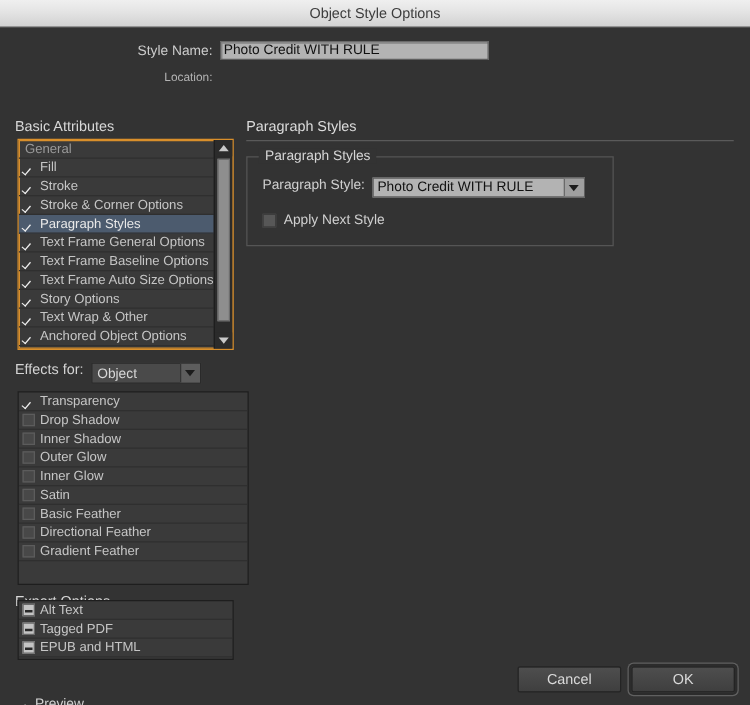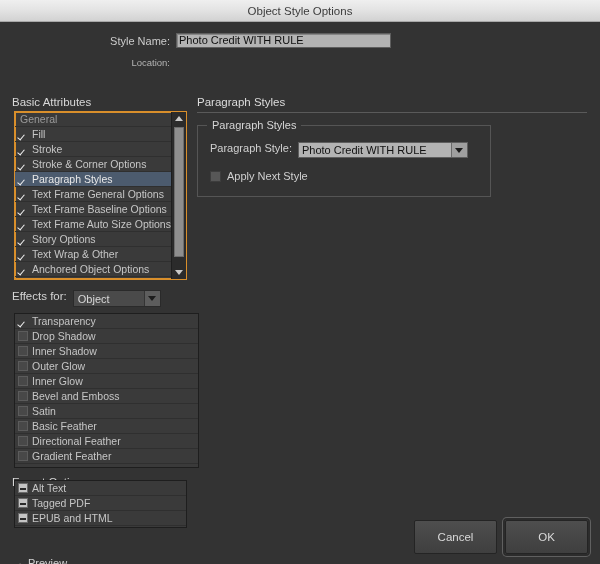--- a/index.html
+++ b/index.html
@@ -303,21 +303,21 @@
   }
 
   
   .buttons {
     position: absolute;
     right: 12px; bottom: 10px;
     display: flex;
     gap: 8px;
   }
   .btn {
-    width: 83px; height: 34px;
+    width: 83px; height: 21px;
     background: linear-gradient(to bottom, #4e4e4e, #3f3f3f);
     border: 1px solid #242424;
     border-radius: 2px;
     color: #dadada;
     font-family: "Liberation Sans", sans-serif;
     font-size: 11.5px;
     display: flex;
     align-items: center;
     justify-content: center;
     box-sizing: border-box;
@@ -432,24 +432,20 @@
         <div class="row">
           <span class="cb empty"></span>
           <span>Outer Glow</span>
         </div>
         <div class="row">
           <span class="cb empty"></span>
           <span>Inner Glow</span>
         </div>
         <div class="row">
           <span class="cb empty"></span>
-          <span>Bevel and Emboss</span>
-        </div>
-        <div class="row">
-          <span class="cb empty"></span>
           <span>Satin</span>
         </div>
         <div class="row">
           <span class="cb empty"></span>
           <span>Basic Feather</span>
         </div>
         <div class="row">
           <span class="cb empty"></span>
           <span>Directional Feather</span>
         </div>

